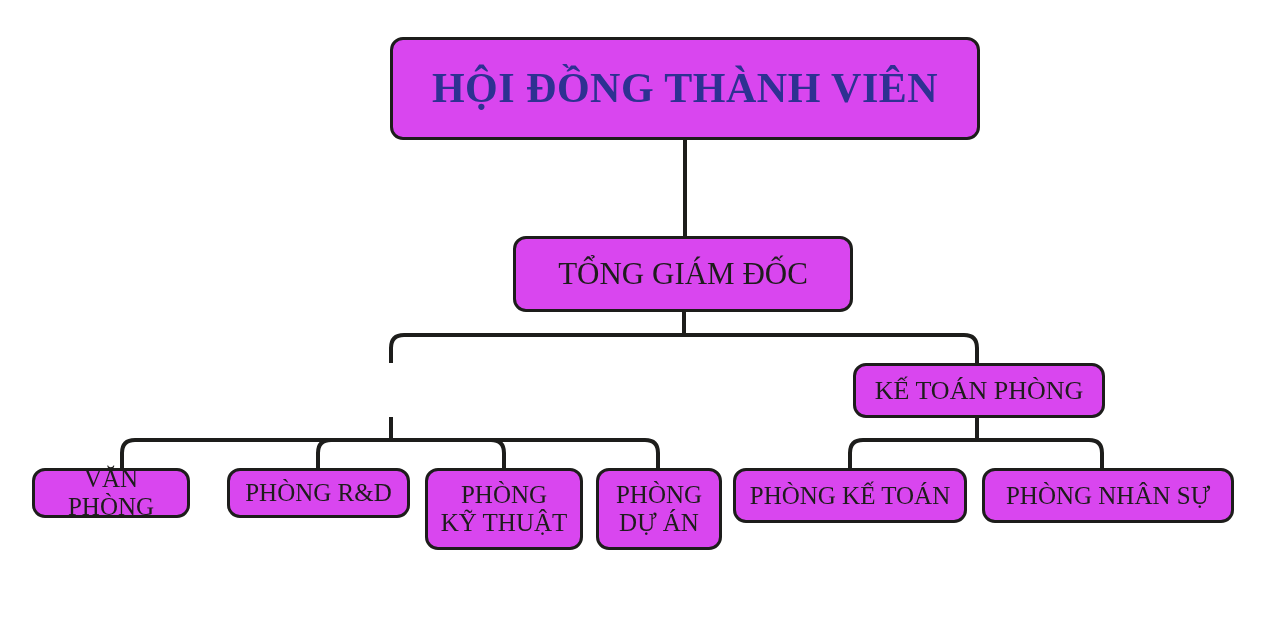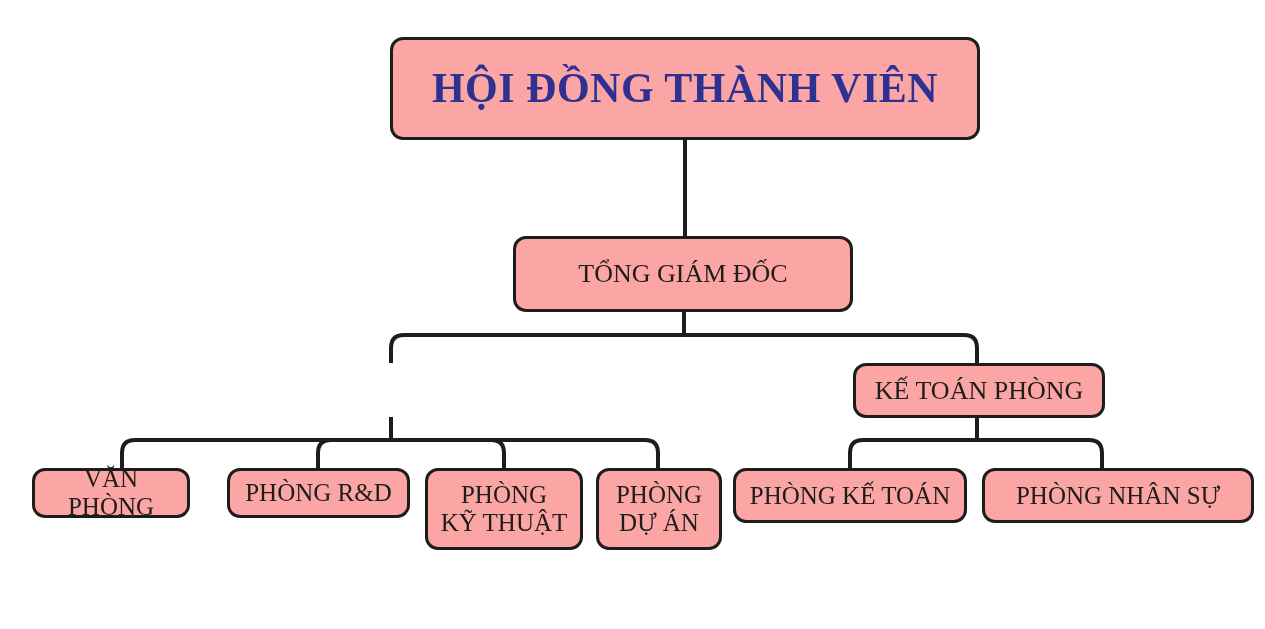--- a/index.html
+++ b/index.html
@@ -26,47 +26,47 @@
   }
   .connectors path {
     fill: none;
     stroke: currentColor;
     stroke-width: 4;
     stroke-linecap: butt;
   }
   .node {
     position: absolute;
     box-sizing: border-box;
-    background: #fca5a5;
+    background: #d946ef;
     border: 3.5px solid #1d1d1b;
     border-radius: 13px;
     display: flex;
     align-items: center;
     justify-content: center;
     text-align: center;
     color: #1d1d1b;
   }
   .node .label {
     white-space: pre-line;
     line-height: 1.12;
     padding: 0 6px;
   }
   .board      { left: 390px; top: 37px;  width: 590px; height: 103px; }
   .board .label { font-size: 42px; font-weight: 700; letter-spacing: 0.5px; }
   .ceo        { left: 513px; top: 236px; width: 340px; height: 76px; }
-  .ceo .label { font-size: 26px; }
+  .ceo .label { font-size: 31px; }
   .deputy     { left: 243px; top: 363px; width: 297px; height: 54px; }
   .chief      { left: 853px; top: 363px; width: 252px; height: 55px; }
   .deputy .label, .chief .label { font-size: 26px; }
   .office     { left: 32px;  top: 468px; width: 158px; height: 50px; }
   .rnd        { left: 227px; top: 468px; width: 183px; height: 50px; }
   .technical  { left: 425px; top: 468px; width: 158px; height: 82px; }
   .project    { left: 596px; top: 468px; width: 126px; height: 82px; }
   .accounting { left: 733px; top: 468px; width: 234px; height: 55px; }
-  .hr         { left: 982px; top: 468px; width: 272px; height: 55px; }
+  .hr         { left: 982px; top: 468px; width: 252px; height: 55px; }
   .office .label, .rnd .label, .technical .label,
   .project .label, .accounting .label, .hr .label { font-size: 25px; }
 </style>
 </head>
 <body>
 
 <div class="canvas">
 
   <svg class="connectors" viewBox="0 0 1265 629" style="color: rgb(29, 29, 27);">
     <path d="M685 140 V236"></path>

